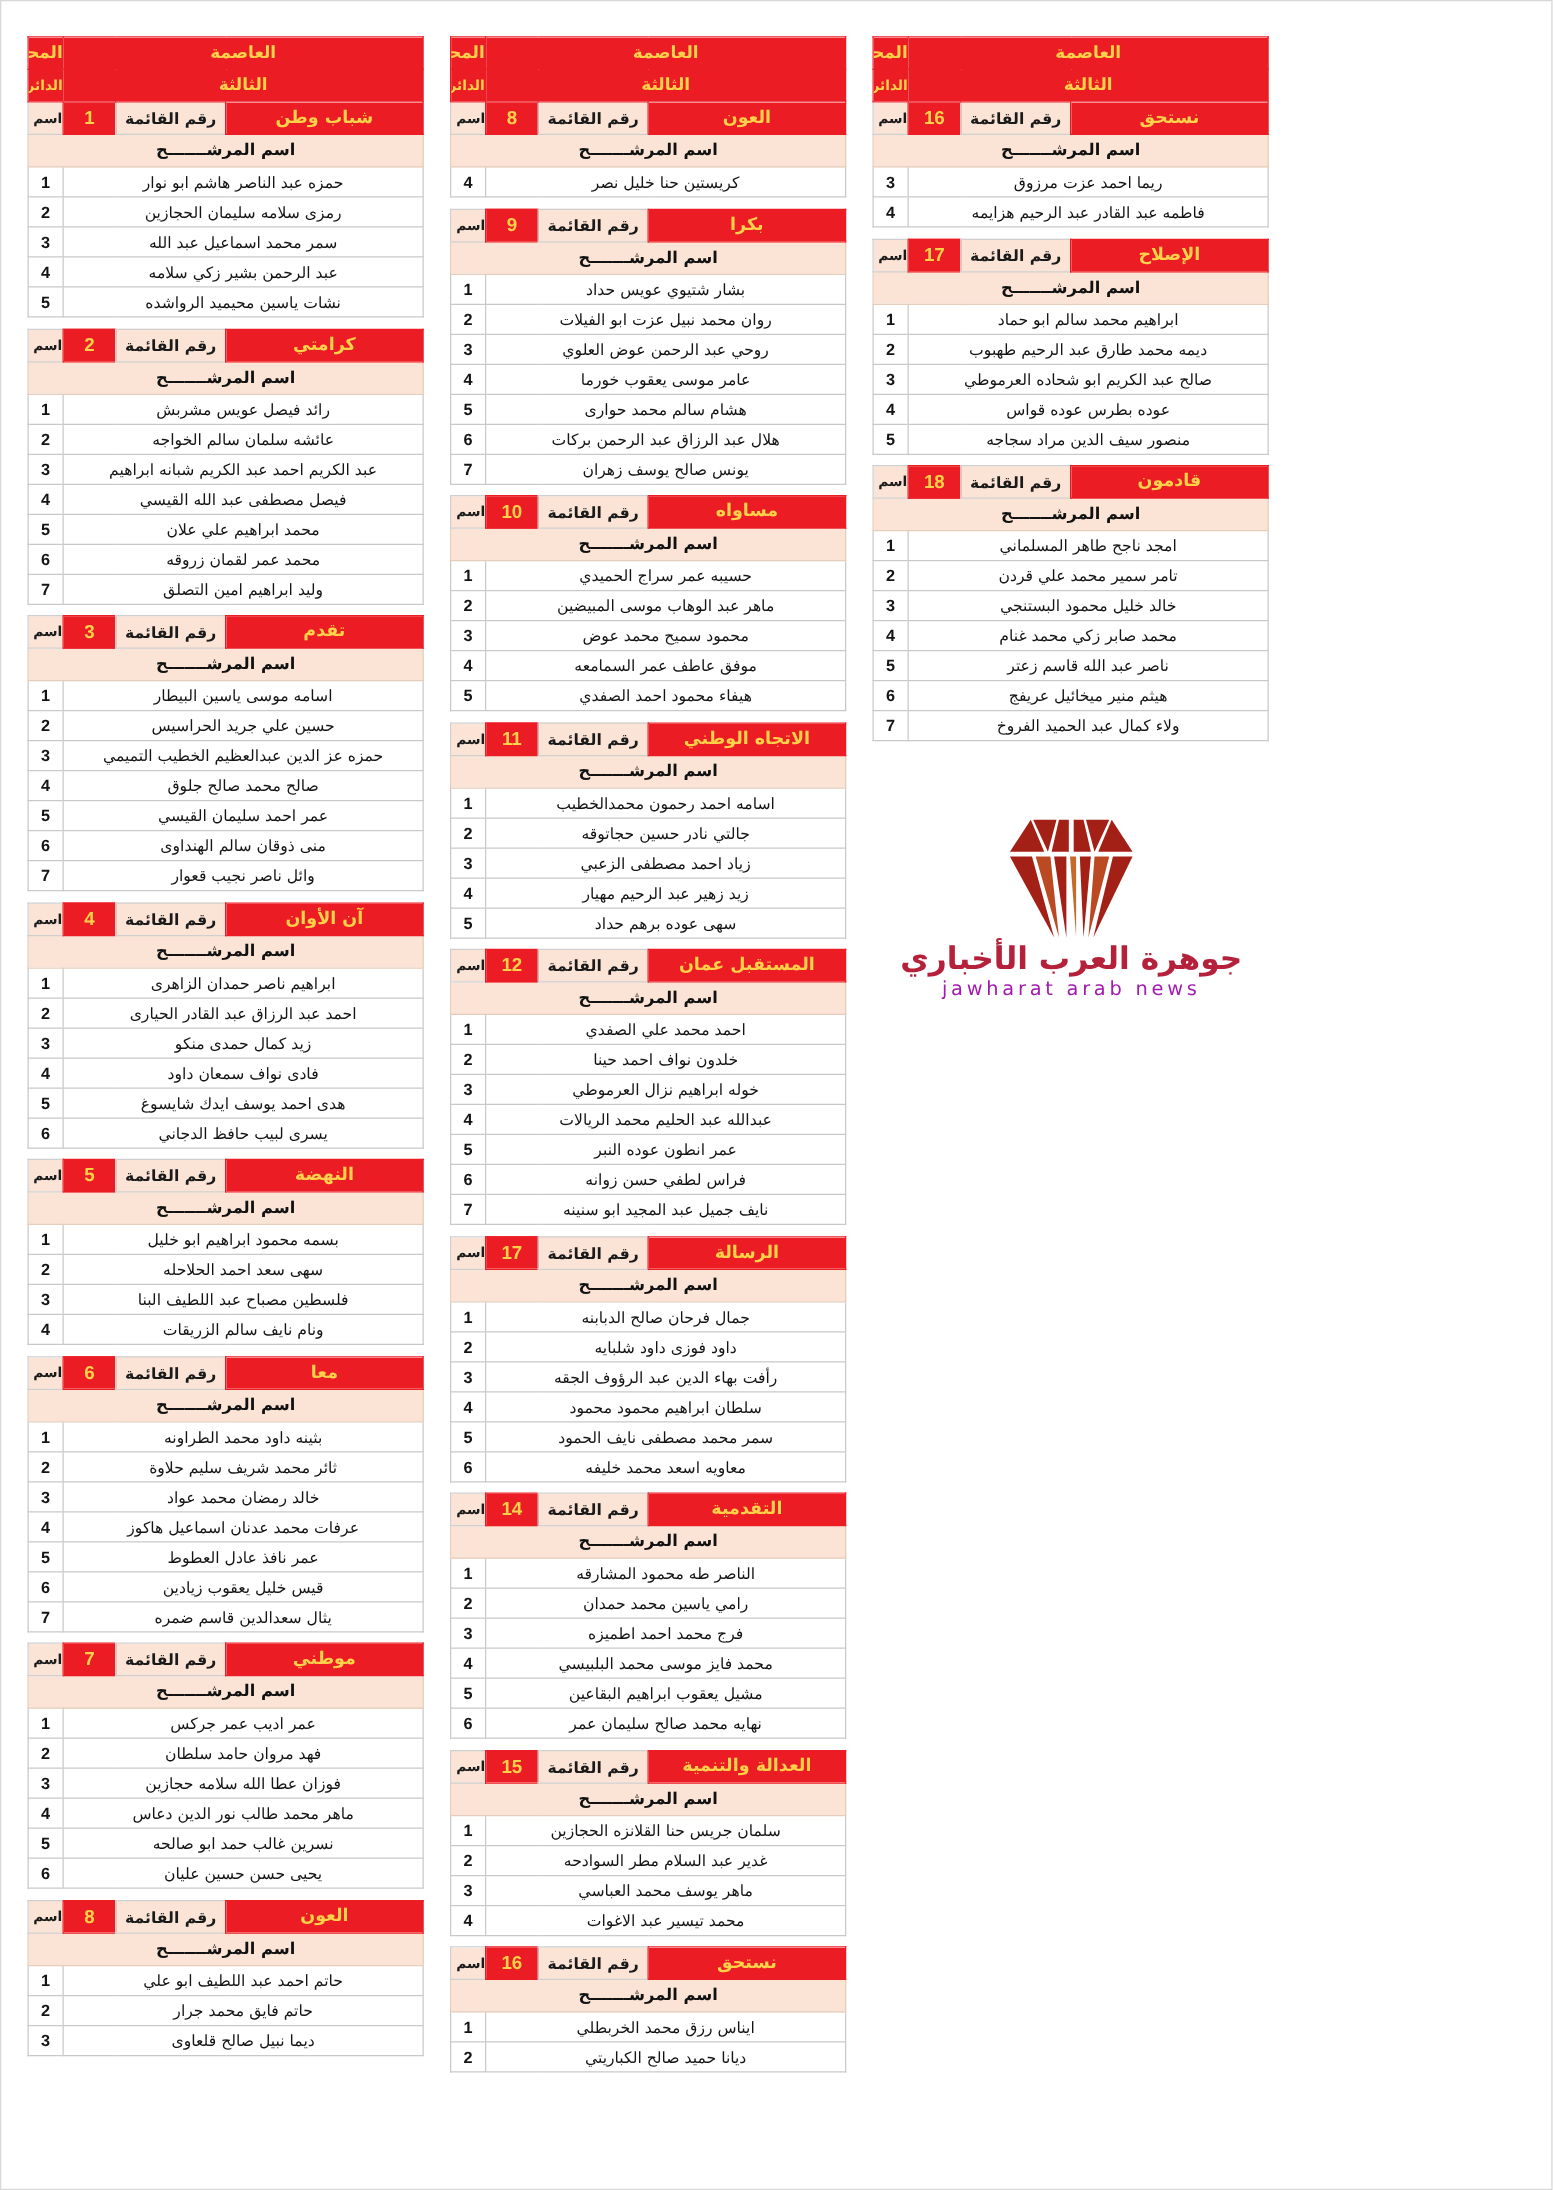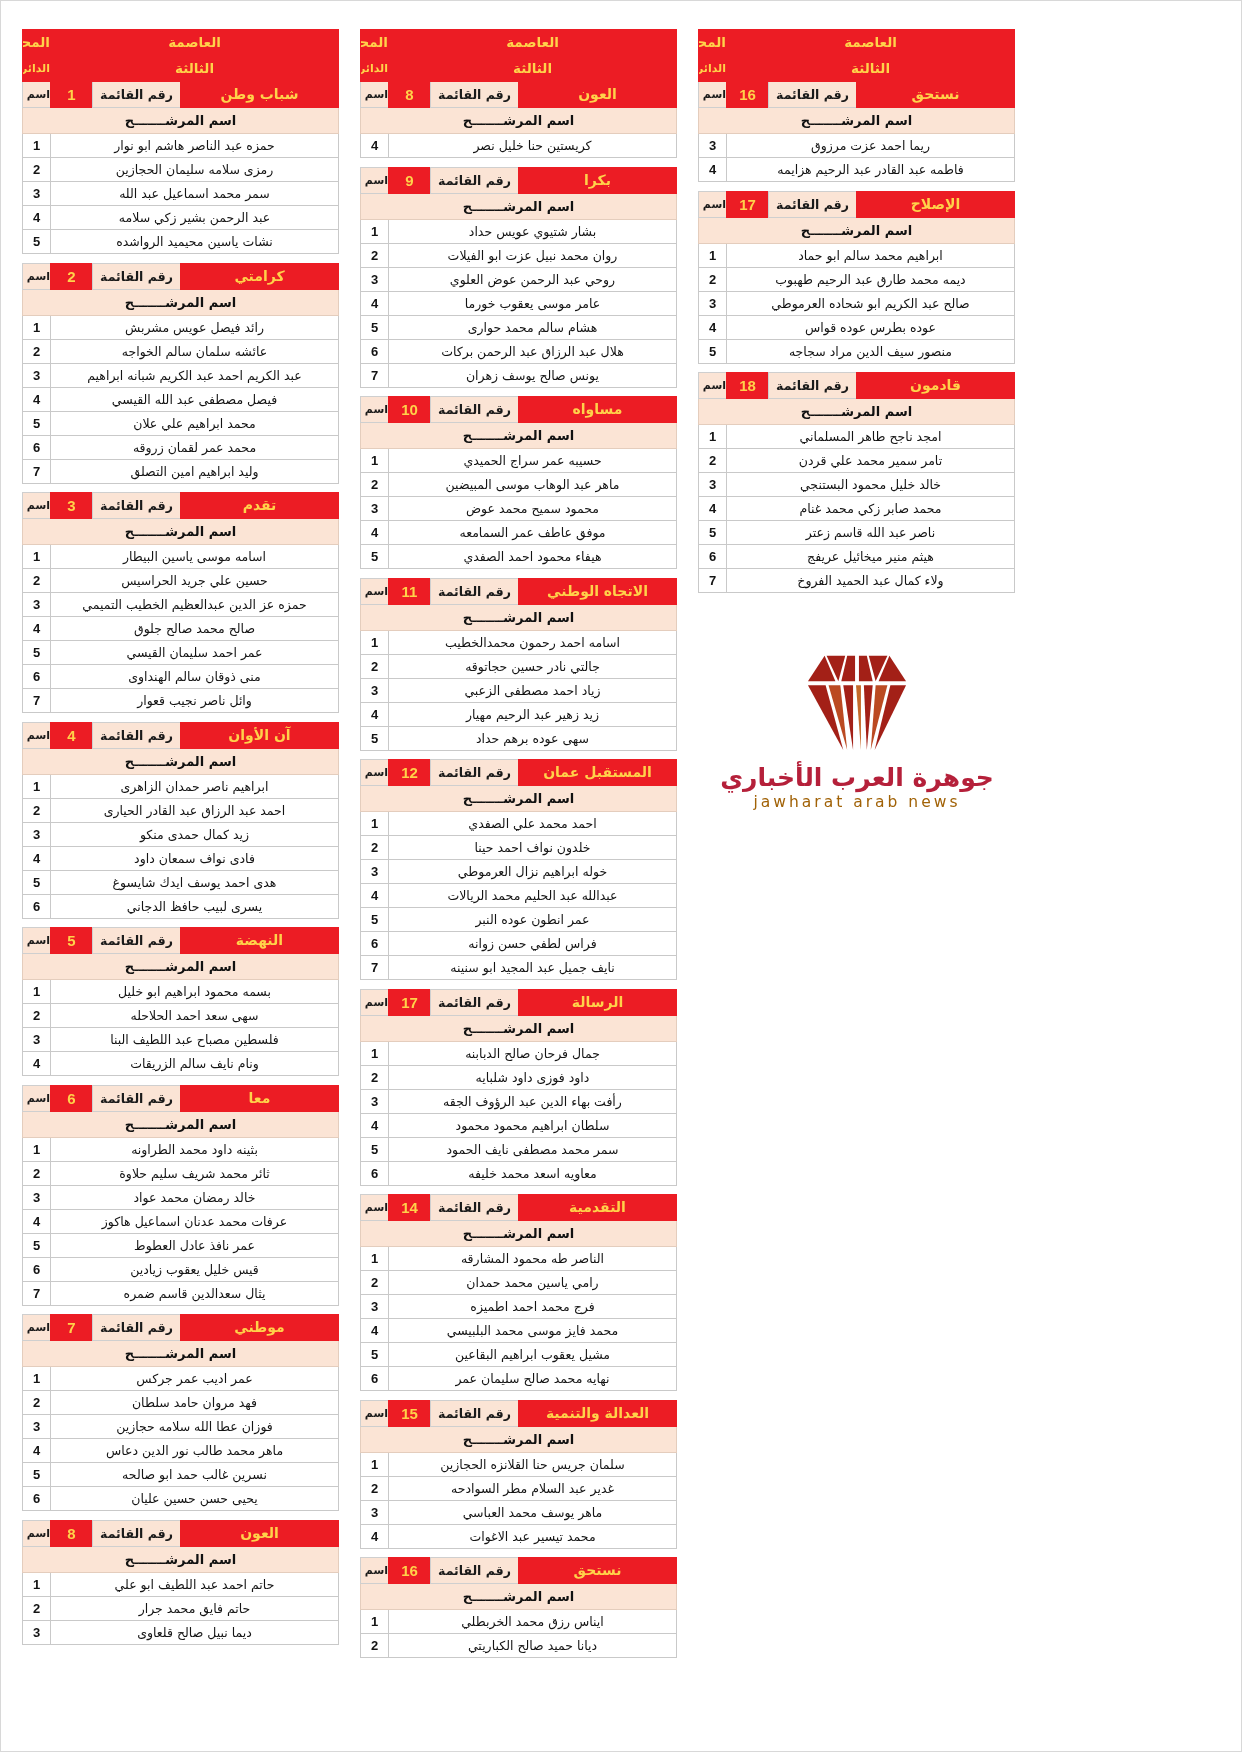--- a/index.html
+++ b/index.html
@@ -138,32 +138,32 @@
   
   .logo-wrap {
     margin-top: 46px;
     display: flex;
     flex-direction: column;
     align-items: center;
     justify-content: center;
   }
   .logo-mark { width: 118px; height: 104px; display: block; }
   .logo-ar {
-    margin-top: 11px;
+    margin-top: 0;
     font-size: 25px;
     font-weight: bold;
     color: #b5203a;
     direction: rtl;
     letter-spacing: 0.5px;
     font-family: "DejaVu Sans", sans-serif;
   }
   .logo-en {
     margin-top: 1px;
     font-size: 15.5px;
-    color: #a16207;
+    color: #a21caf;
     letter-spacing: 3px;
     direction: ltr;
     font-family: "DejaVu Sans", sans-serif;
   }
 </style>
 </head>
 <body>
 
 <div id="page">
   <div id="sheet">

